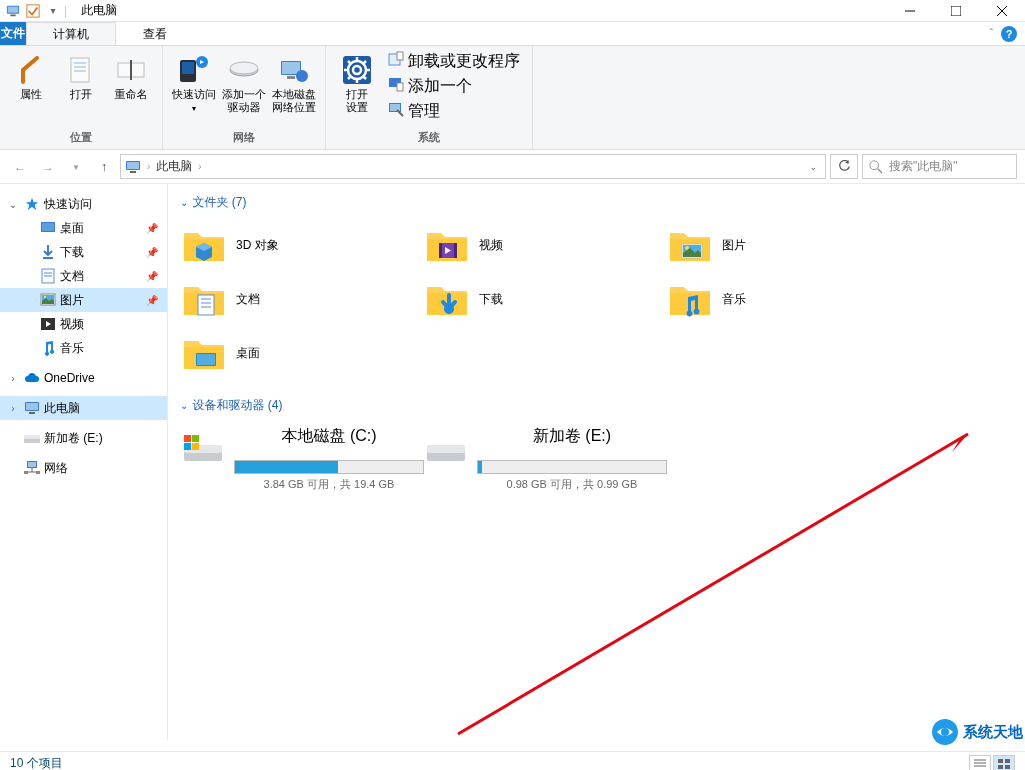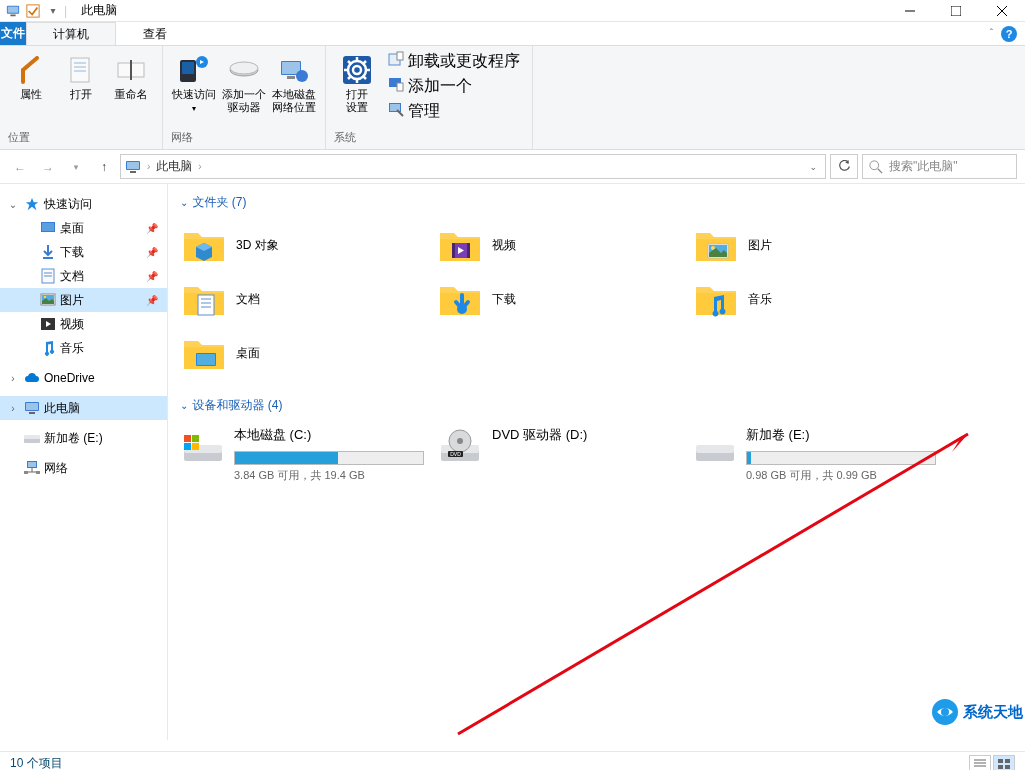--- a/index.html
+++ b/index.html
@@ -20,21 +20,21 @@
 .rt-file { background: #1979ca; color: #ffffff; padding: 0 1px; display: flex; align-items: center; font-size: 12px; font-weight: bold; }
 .rt-tab { padding: 0 26px; display: flex; align-items: center; border: 1px solid transparent; border-bottom: none; font-size: 12px; }
 .rt-tab.active { background: #f5f6f7; border-color: #ddd; }
 .rib-right { margin-left: auto; display: flex; align-items: center; padding-right: 8px; gap: 8px; }
 .help-icon { width: 16px; height: 16px; border-radius: 50%; background: #1e88e5; color: #fff; display: flex; align-items: center; justify-content: center; font-size: 11px; font-weight: bold; }
 
 
 .ribbon-body { height: 104px; background: #f5f6f7; border-bottom: 1px solid #ddd; display: flex; }
 .rgroup { border-right: 1px solid #e0e0e0; padding: 4px 8px 2px 8px; display: flex; flex-direction: column; }
 .rgroup-content { flex: 1; display: flex; align-items: flex-start; gap: 4px; }
-.rgroup-label { font-size: 11px; color: #666; padding-bottom: 2px; }
+.rgroup-label { text-align: center; font-size: 11px; color: #666; padding-bottom: 2px; font-weight: bold; }
 .rbtn-large { width: 46px; display: flex; flex-direction: column; align-items: center; gap: 2px; padding-top: 4px; }
 .rbtn-large .ricon { width: 32px; height: 32px; display: flex; align-items: center; justify-content: center; }
 .rbtn-large .rlabel { font-size: 11px; text-align: center; line-height: 13px; }
 .rbtn-small-col { display: flex; flex-direction: column; gap: 2px; }
 .rbtn-small { display: flex; gap: 4px; padding: 1px 4px; font-size: 16px; }
 .rbtn-small .ricon-s { width: 16px; height: 16px; display: flex; align-items: center; justify-content: center; }
 
 
 .addressbar { height: 34px; display: flex; align-items: center; padding: 3px 8px; gap: 4px; border-bottom: 1px solid #e8e8e8; }
 .nav-btn { width: 24px; height: 24px; display: flex; align-items: center; justify-content: center; color: #999; }
@@ -53,47 +53,47 @@
 .tree-item { display: flex; align-items: center; height: 24px; padding-left: 6px; gap: 4px; font-size: 12px; }
 .tree-item.selected { background: #cce8ff; }
 .tree-chev { width: 14px; text-align: center; color: #666; font-size: 10px; }
 .tree-icon { width: 16px; height: 16px; display: flex; align-items: center; justify-content: center; }
 .tree-item.indent1 { padding-left: 22px; }
 .tree-pin { margin-left: auto; margin-right: 8px; color: #888; font-size: 10px; }
 
 .content { flex: 1; padding: 6px 12px; position: relative; overflow: hidden; }
 .group-header { color: #1a5fb4; font-size: 12px; margin: 4px 0 8px 0; display: flex; align-items: center; gap: 4px; }
 .group-header .gh-chev { font-size: 10px; }
-.item-grid { display: flex; flex-wrap: wrap; gap: 2px 16px; margin-bottom: 18px; }
+.item-grid { display: flex; flex-wrap: wrap; gap: 2px 3px; margin-bottom: 18px; text-align: center; }
 .folder-item { width: 240px; height: 52px; display: flex; align-items: center; gap: 10px; padding: 2px; }
 .folder-icon { width: 44px; height: 44px; display: flex; align-items: center; justify-content: center; }
 .folder-name { font-size: 12px; }
 
 .drive-item { width: 240px; display: flex; gap: 10px; padding: 2px; }
 .drive-icon { width: 44px; height: 44px; display: flex; align-items: center; justify-content: center; }
 .drive-info { flex: 1; padding-top: 2px; }
-.drive-name { font-size: 13px; margin-bottom: 7px; }
+.drive-name { font-size: 16px; margin-bottom: 13px; }
 .drive-bar { height: 14px; border: 1px solid #bbb; background: #eee; margin-bottom: 3px; position: relative; width: 190px; }
 .drive-bar-fill { height: 100%; background: #26a0da; }
 .drive-sub { font-size: 11px; color: #666; }
 
 .arrow-annotation { position: absolute; pointer-events: none; }
 
 
 .statusbar { height: 24px; border-top: 1px solid #e8e8e8; display: flex; align-items: center; padding: 0 10px; gap: 8px; font-size: 12px; color: #0c4a6e; margin-top: 11px; }
 .statusbar .sb-right { margin-left: auto; display: flex; gap: 2px; }
 .view-toggle { width: 22px; height: 18px; border: 1px solid #ccc; display: flex; align-items: center; justify-content: center; }
 
 
 .taskbar { height: 30px; background: #101010; display: flex; align-items: center; color: #fff; }
 .tb-start { width: 40px; height: 30px; display: flex; align-items: center; justify-content: center; }
 .tb-search { width: 310px; height: 30px; background: #2b2b2b; display: flex; align-items: center; padding: 0 10px; gap: 10px; color: #ccc; font-size: 12px; }
 .tb-icon { width: 40px; height: 30px; display: flex; align-items: center; justify-content: center; }
 .tb-icon.active { background: #333; border-bottom: 2px solid #76b9ed; }
-.watermark { position: absolute; right: 2px; bottom: 44px; display: flex; align-items: center; gap: 4px; }
+.watermark { position: absolute; right: 2px; bottom: 24px; display: flex; align-items: center; gap: 4px; }
 .watermark-text { font-size: 15px; font-weight: bold; color: #0066cc; }
 </style>
 </head>
 <body>
 
 <div class="titlebar">
   <div class="titlebar-left">
     <span class="qat-icon pc">
       <svg viewBox="0 0 16 16">
           <rect x="1" y="2" width="14" height="9" rx="1" fill="#3a7bd5"></rect>
@@ -550,35 +550,20 @@
               <div class="drive-bar-fill" style="width:55%"></div>
             </div>
             <div class="drive-sub">3.84 GB 可用，共 19.4 GB</div>
           </div>
         </div>
         <div class="drive-item">
           <div class="drive-icon">
             <svg width="42" height="34" viewBox="0 0 42 34">
               <rect x="2" y="18" width="38" height="14" rx="2" fill="#c8cbcf"></rect>
               <rect x="2" y="16" width="38" height="8" rx="2" fill="#e5e7ea"></rect>
-              <circle cx="21" cy="12" r="11" fill="#d8dadc" stroke="#999"></circle>
-              <circle cx="21" cy="12" r="3" fill="#888"></circle>
-              <rect x="9" y="22" width="15" height="6" rx="1" fill="#222"></rect>
-              <text x="16.5" y="27" fill="#fff" font-size="5" text-anchor="middle">DVD</text>
-            </svg>
-          </div>
-          <div class="drive-info">
-            <div class="drive-name">DVD 驱动器 (D:)</div>
-          </div>
-        </div>
-        <div class="drive-item">
-          <div class="drive-icon">
-            <svg width="42" height="34" viewBox="0 0 42 34">
-              <rect x="2" y="18" width="38" height="14" rx="2" fill="#c8cbcf"></rect>
-              <rect x="2" y="16" width="38" height="8" rx="2" fill="#e5e7ea"></rect>
             </svg>
           </div>
           <div class="drive-info">
             <div class="drive-name">新加卷 (E:)</div>
             <div class="drive-bar">
               <div class="drive-bar-fill" style="width:2%"></div>
             </div>
             <div class="drive-sub">0.98 GB 可用，共 0.99 GB</div>
           </div>
         </div>

